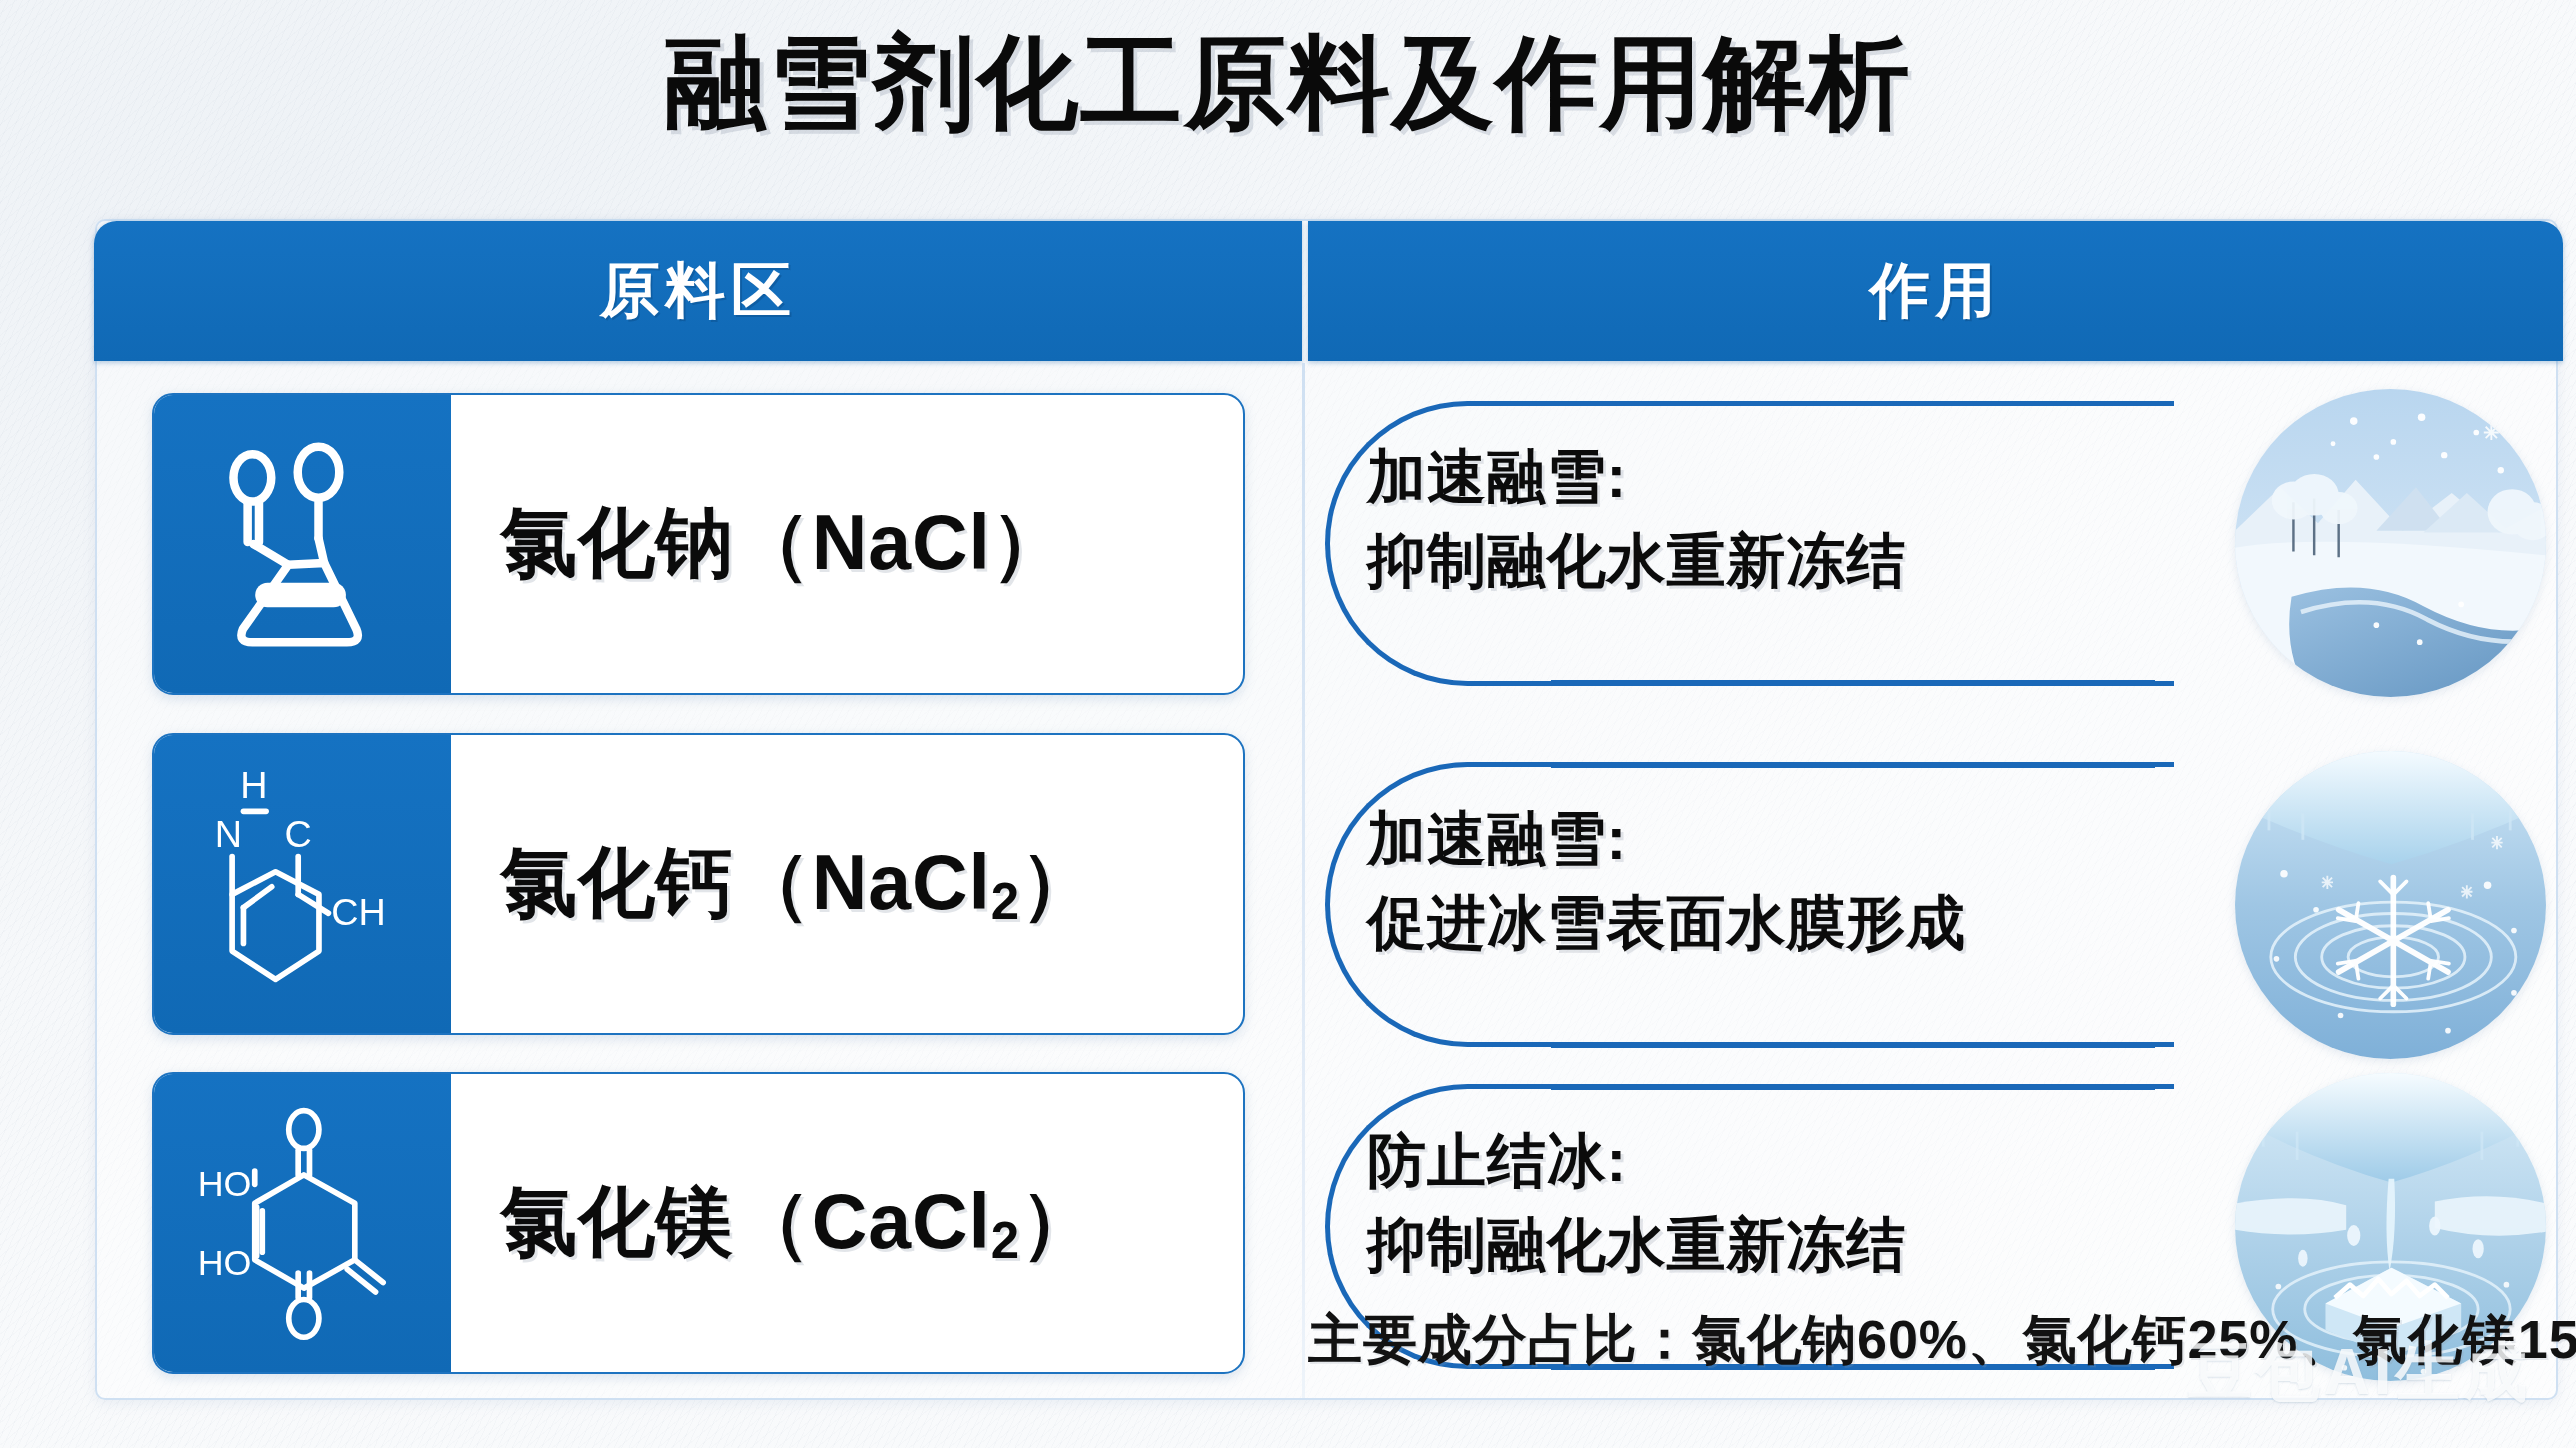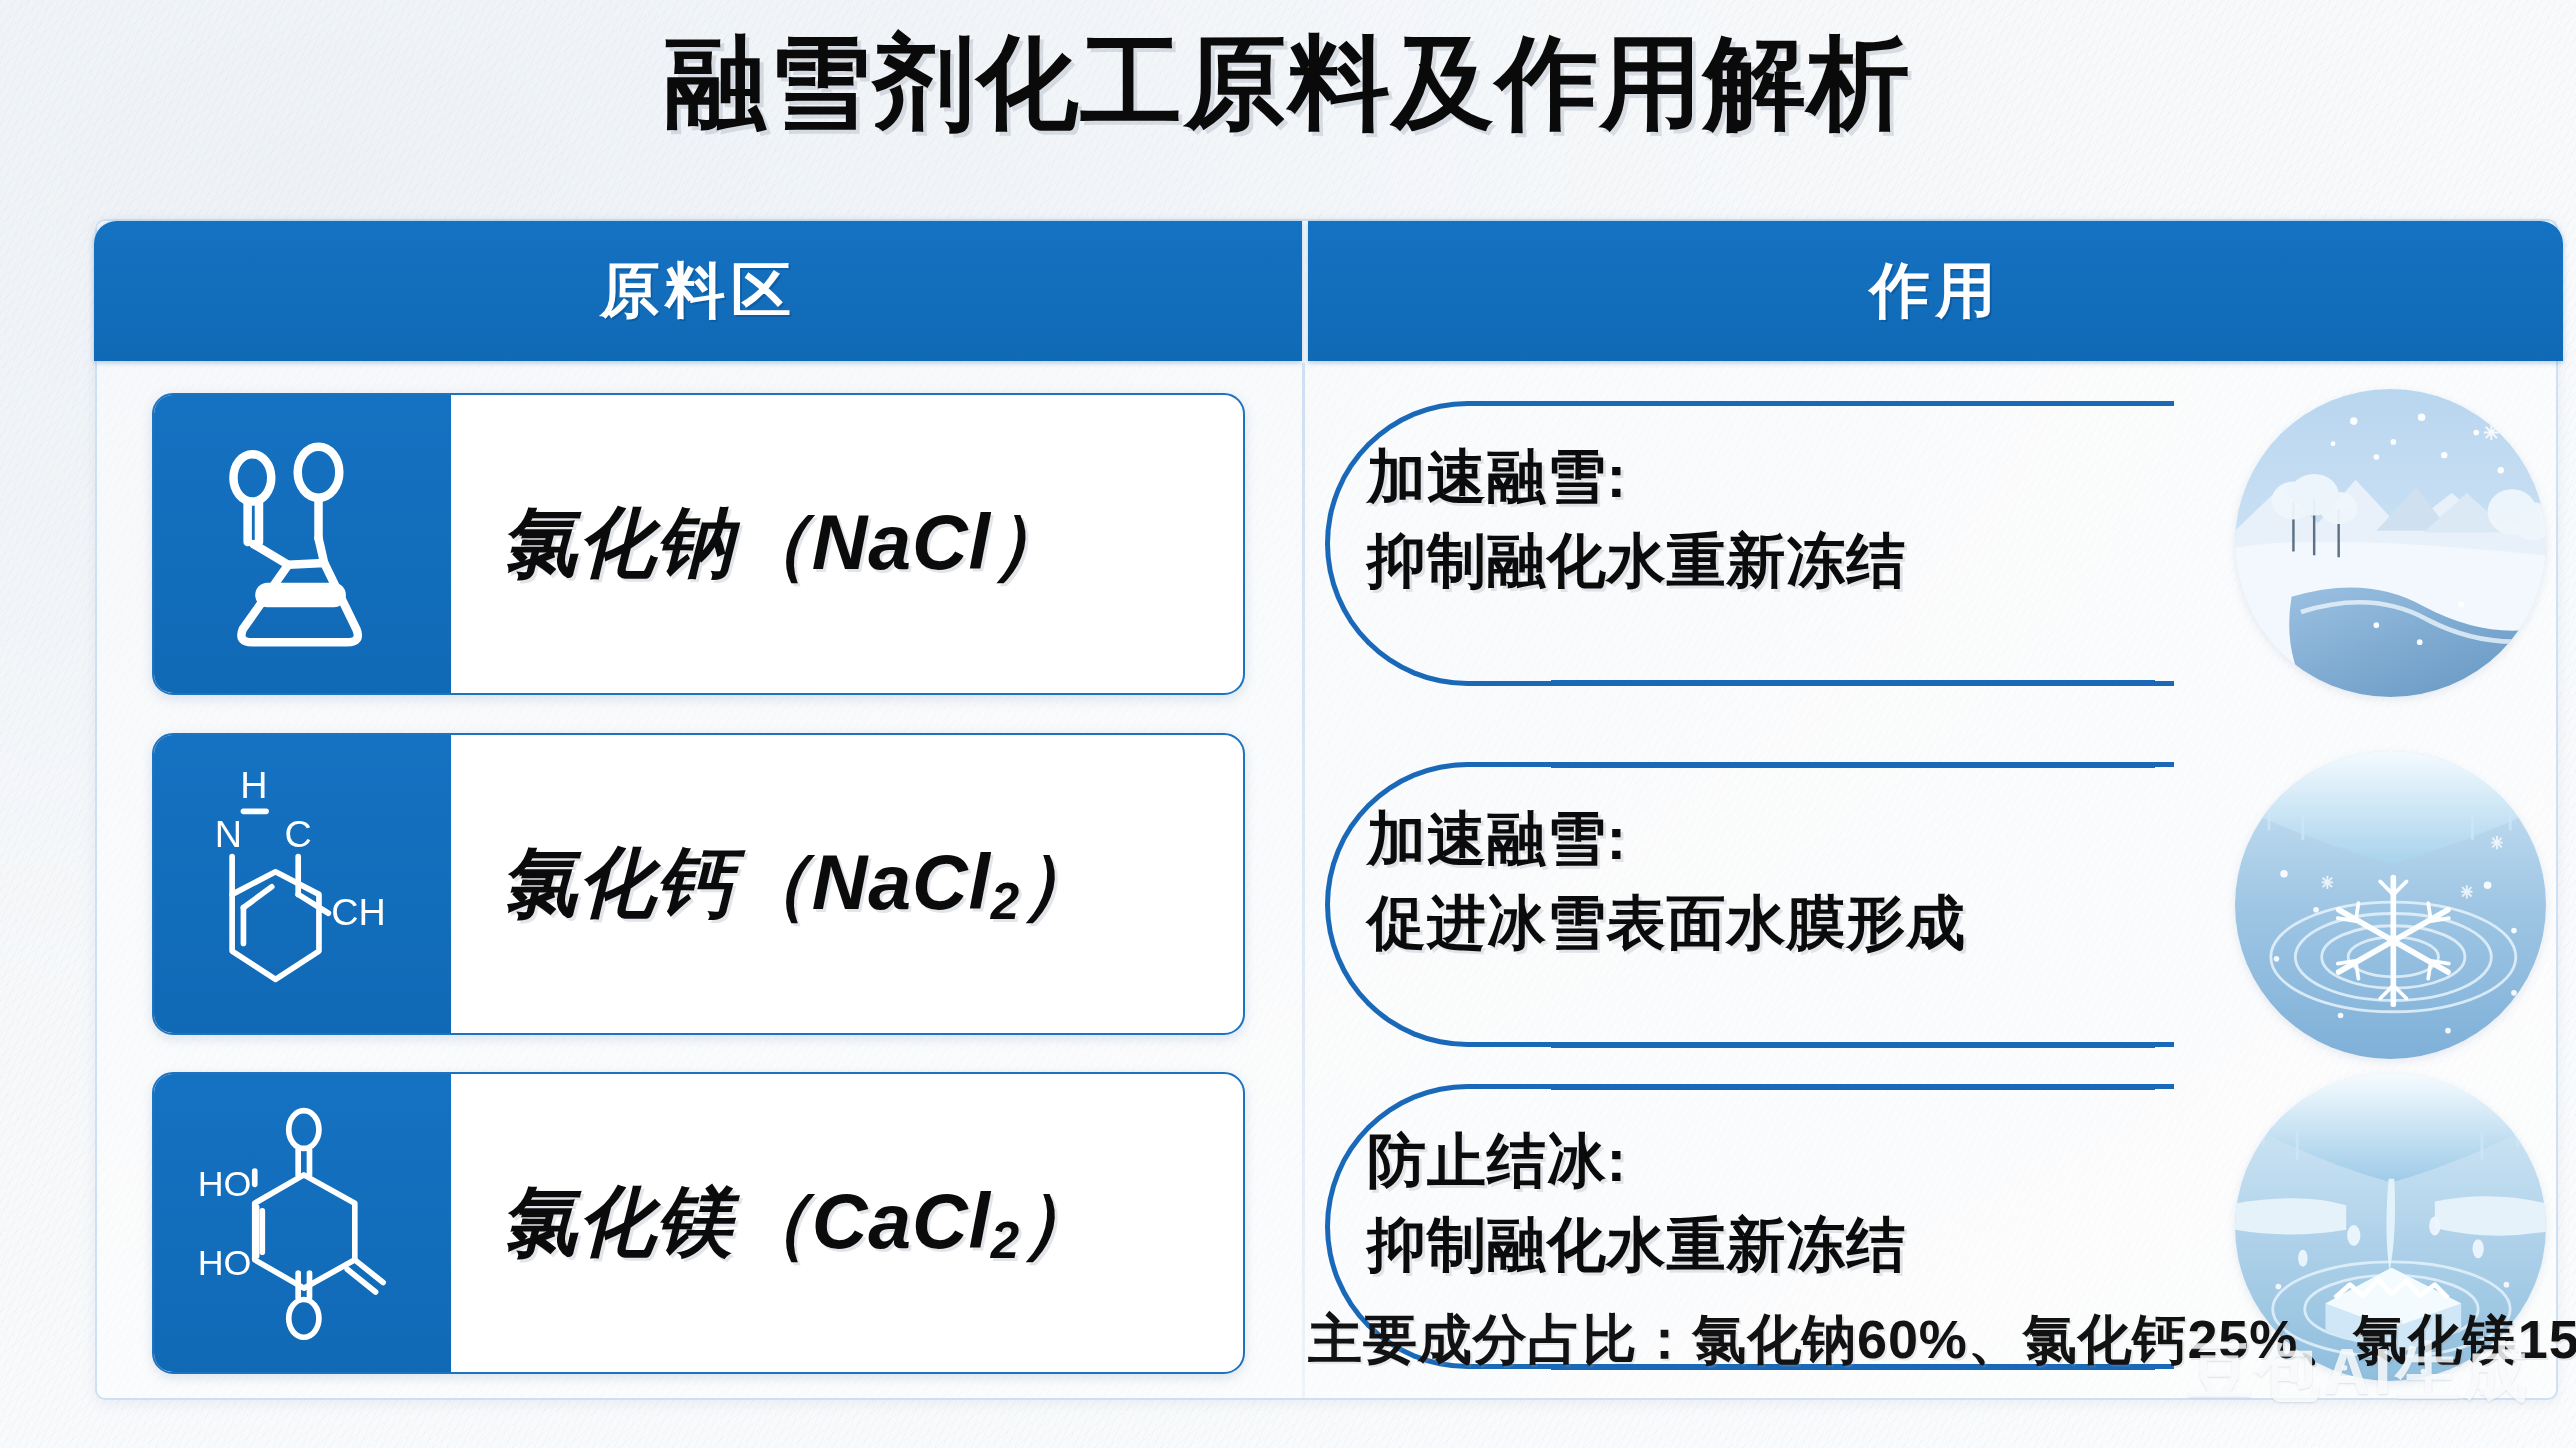--- a/index.html
+++ b/index.html
@@ -85,21 +85,20 @@
     display:flex; align-items:center; justify-content:center;
     border-radius:16px 0 0 16px;
     margin:-2.8px 0 -2.8px -2.8px;
   }
   .mat-icon svg{ display:block; }
   .mat-label{
     flex:1; display:flex; align-items:center; padding-left:49px;
     font-size:77px; font-weight:800; color:#0b0b0b; letter-spacing:0.9px;
     text-shadow:2.8px 2.8px 0 rgba(150,160,175,.28);
     white-space:nowrap;
-    font-style:italic;
   }
   .mat-label sub{ font-size:51px; vertical-align:baseline; position:relative; top:17px; }
 
   
   .col-right{ position:absolute; left:1211px; top:140px; width:1255px; height:1042px; }
   .fx-row{ position:absolute; left:0; width:1255px; height:311px; }
   .fx-row.r1{ top:26.4px; }
   .fx-row.r2{ top:388px; }
   .fx-row.r3{ top:710px; }
 

